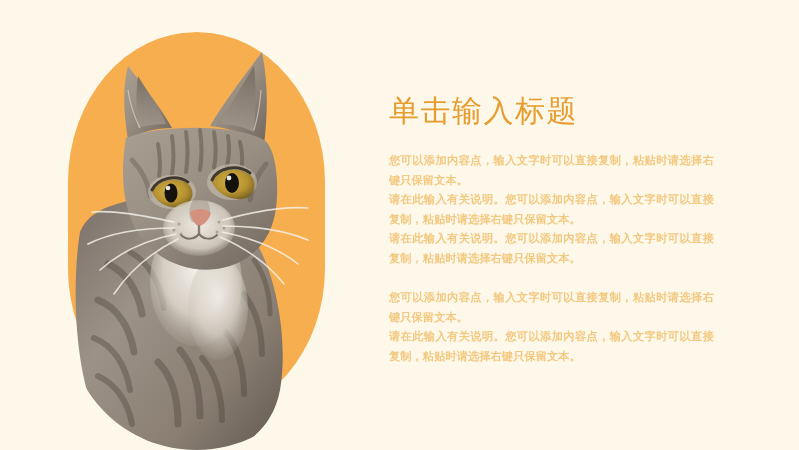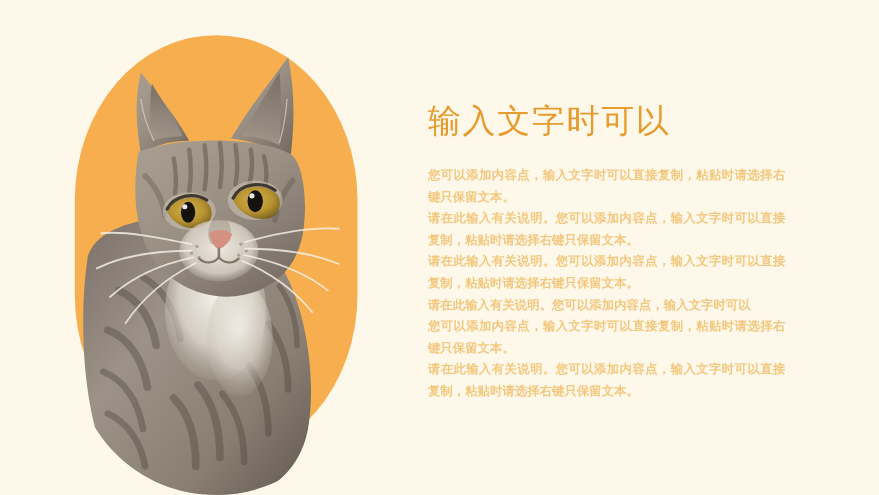--- a/index.html
+++ b/index.html
@@ -255,27 +255,26 @@
                    C199 418 257 362 257 290 V128 C257 56 199 0 128.5 0 Z" fill="#fdf8ea" fill-rule="evenodd"></path>
 
           <path d="M0 300 C4 352 28 392 64 412 C40 418 12 418 0 418 Z" fill="#fdf8ea" opacity="0.0"></path>
         </g>
       </svg>
     </div>
   </div>
 
   <div class="content">
 
-    <div class="title">输入文字时可以</div>
+    <div class="title">单击输入标题</div>
 
     <div class="body-block first">
       <p class="para">您可以添加内容点，输入文字时可以直接复制，粘贴时请选择右键只保留文本。</p>
       <p class="para">请在此输入有关说明。您可以添加内容点，输入文字时可以直接复制，粘贴时请选择右键只保留文本。</p>
       <p class="para">请在此输入有关说明。您可以添加内容点，输入文字时可以直接复制，粘贴时请选择右键只保留文本。</p>
-      <p class="para">请在此输入有关说明。您可以添加内容点，输入文字时可以</p>
     </div>
 
     <div class="body-block second">
       <p class="para">您可以添加内容点，输入文字时可以直接复制，粘贴时请选择右键只保留文本。</p>
       <p class="para">请在此输入有关说明。您可以添加内容点，输入文字时可以直接复制，粘贴时请选择右键只保留文本。</p>
     </div>
 
   </div>
 </div>
 

